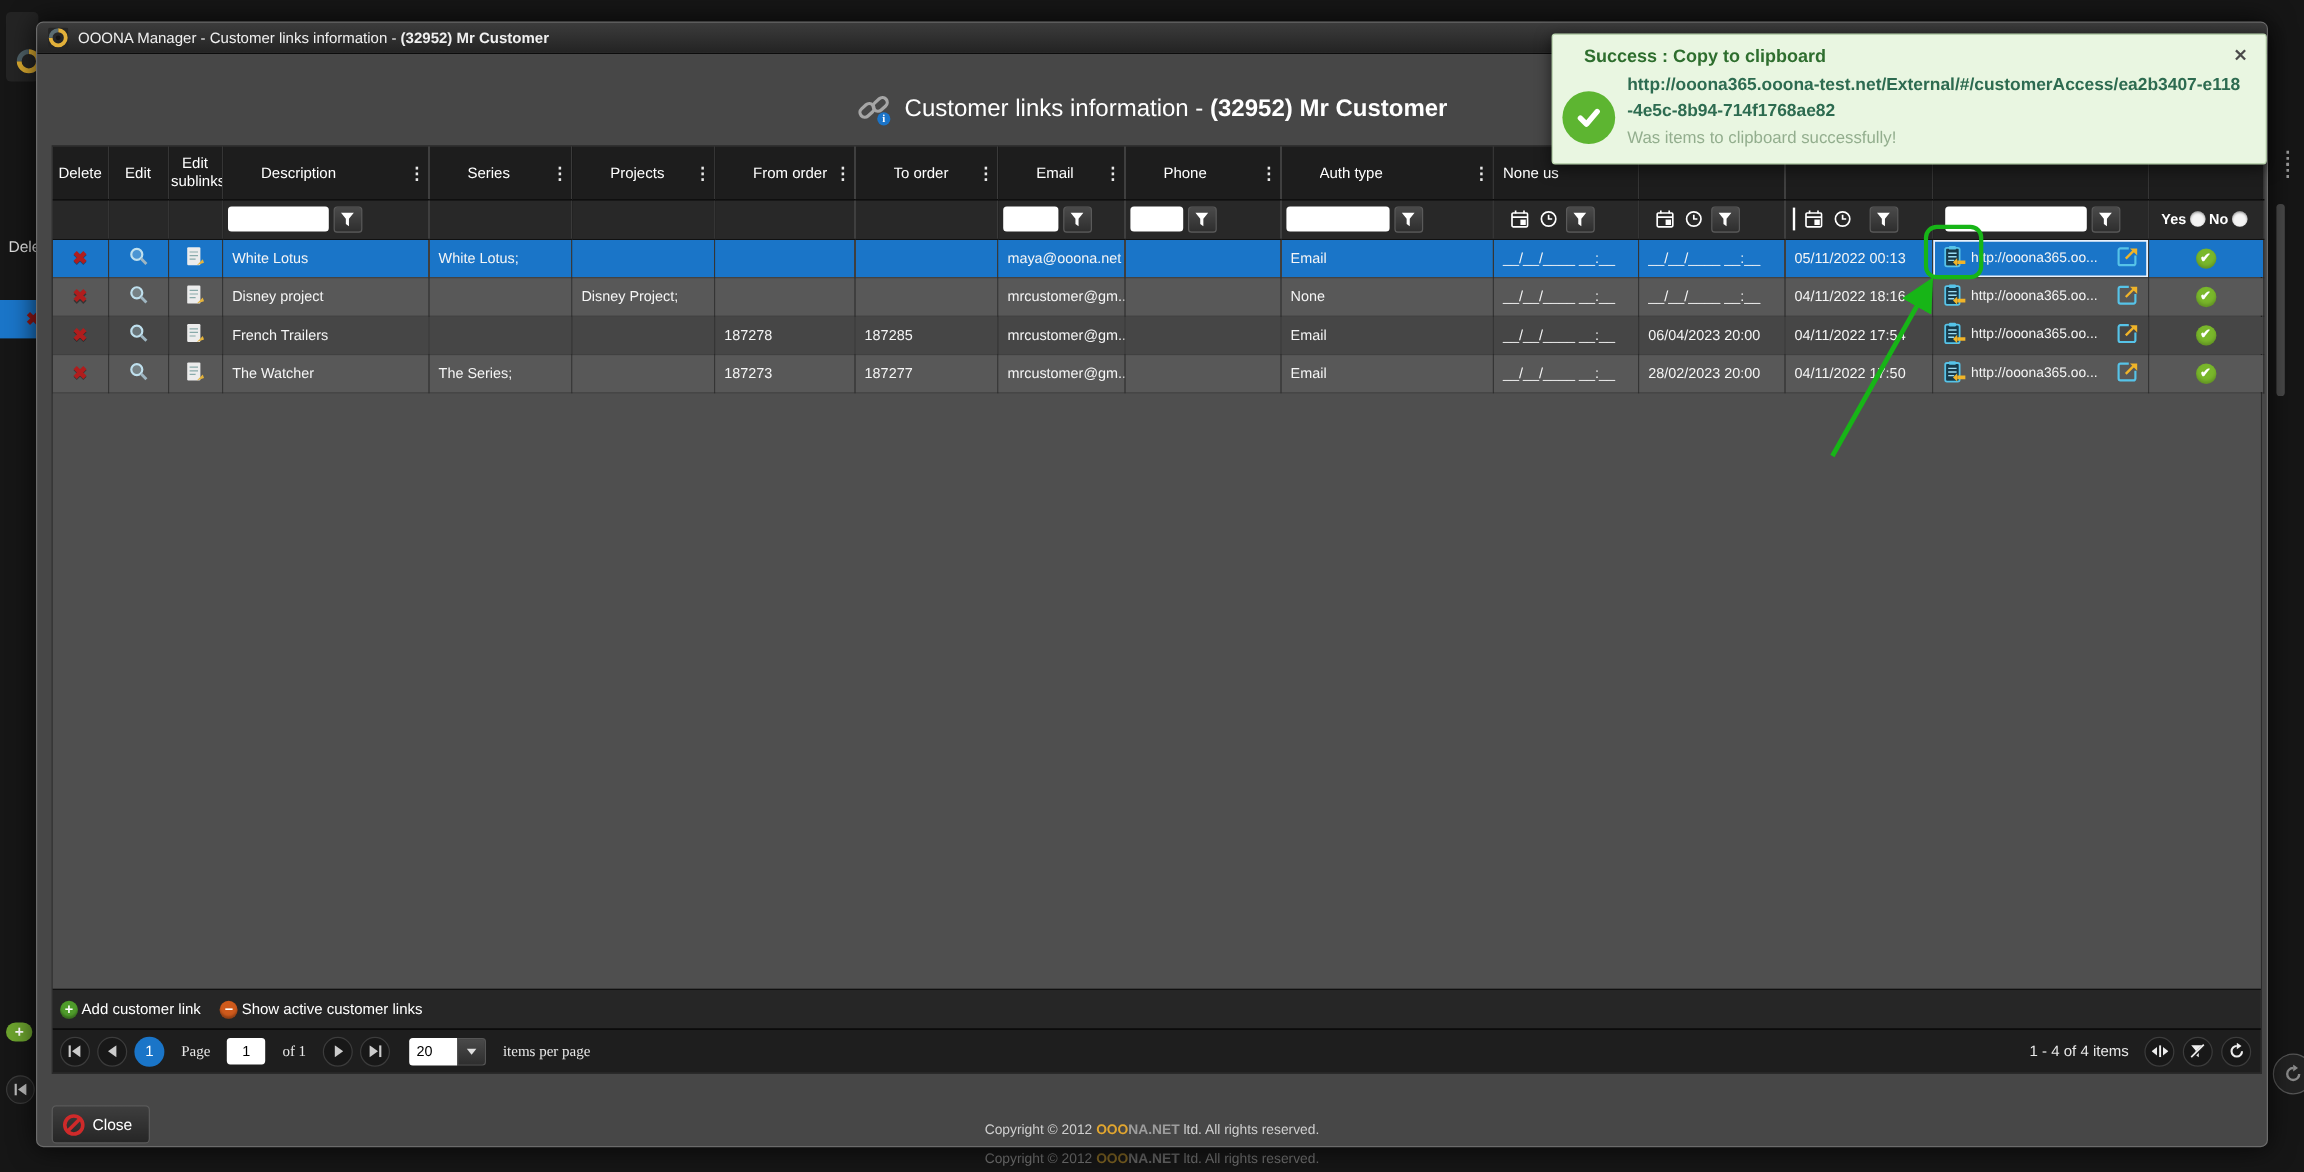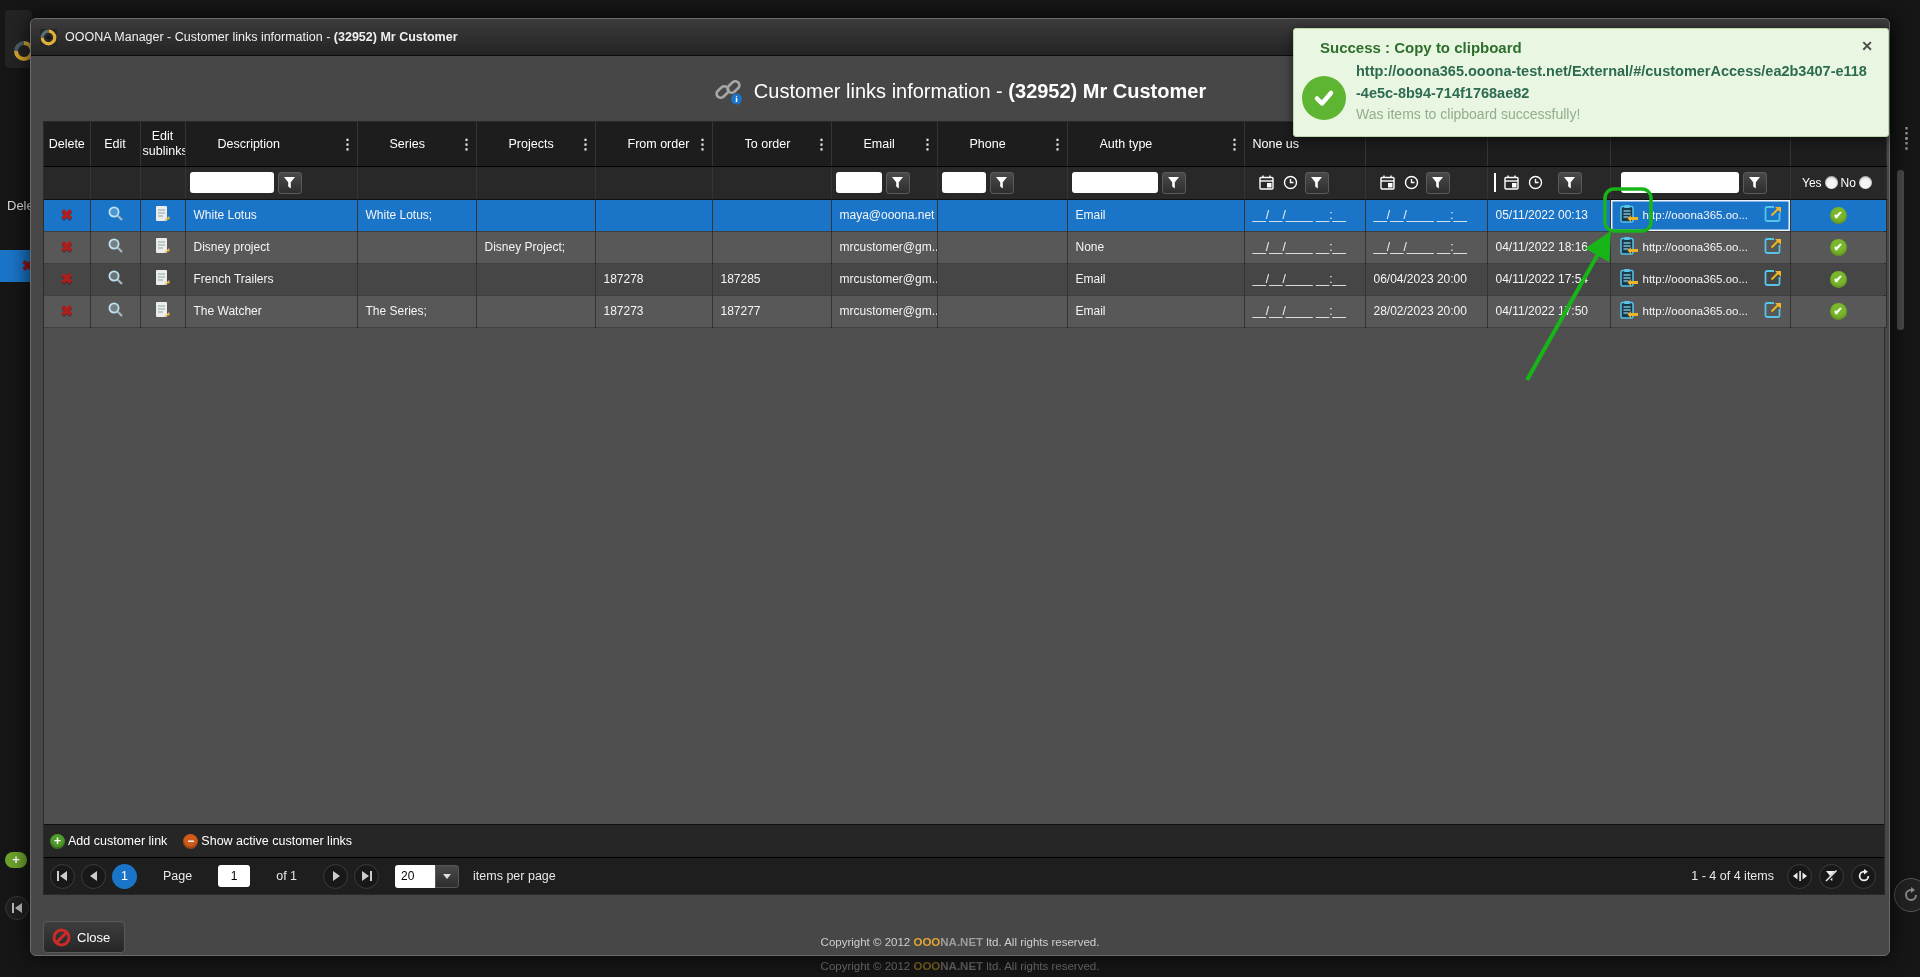--- a/index.html
+++ b/index.html
@@ -20,21 +20,21 @@
   .under-right-dots { left:1899px; top:128px; color:#9a9a9a; font-size:15px; font-weight:bold; line-height:10px; text-align:center;}
   .under-scroll { left:1897px; top:170px; width:7px; height:160px; background:#4a4a4a; border-radius:3px;}
   .under-refresh { left:1894px; top:878px; width:34px; height:34px; border-radius:50%; background:#222; border:1px solid #555;
     display:flex; align-items:center; justify-content:center;}
   .under-copy { left:0; top:960px; width:1920px; text-align:center; font-size:11.5px; color:#7c7c7c; opacity:.85;}
   .under-copy .ooo { color:#8c6e24; font-weight:bold;} .under-copy .brand { color:#6f6f6f; font-weight:bold;}
 
   
   .win { left:30px; top:18px; width:1860px; height:938px; background:#474747; border:1px solid #6b6b6b;
     border-radius:6px; box-shadow:0 0 22px rgba(0,0,0,.75); }
-  .titlebar { position:absolute; left:0; top:0; right:0; height:37px; border-radius:5px 5px 0 0;
+  .titlebar { position:absolute; left:0; top:0; right:0; height:26px; border-radius:5px 5px 0 0;
     background:linear-gradient(#3c3c3c,#232323); border-bottom:1px solid #0c0c0c;
     display:flex; align-items:center; gap:8px; padding-left:9px;}
   .titlebar .ttext { color:#f0f0f0; font-size:12.5px; white-space:nowrap;}
   .titlebar b { font-weight:bold; }
   .heading { position:absolute; left:0; top:56px; right:0; height:32px; display:flex; align-items:center;
     justify-content:center; gap:10px; color:#fff; font-size:20px;}
   .heading b { font-weight:bold; }
 
   
   .grid-wrap { position:absolute; left:12px; top:102px; width:1842px; height:774px;
@@ -49,21 +49,21 @@
   .hc span:first-child { flex:1; overflow:hidden; }
   .dots { color:#e8e8e8; font-weight:bold; font-size:14px; width:12px; text-align:center; cursor:pointer;}
   tr.gfilter td { height:33px; background:#282828; vertical-align:middle; padding:0 4px; border-bottom:1px solid #111;}
   .fwrap { display:flex; align-items:center; gap:4px; }
   .fin { height:21px; border:none; border-radius:3px; background:#fff; padding:0 4px; font-size:12px;}
   .w84{width:84px;} .w46{width:46px;} .w44{width:44px;} .w86{width:86px;} .w118{width:118px;}
   .fbtn { width:24px; height:22px; background:linear-gradient(#4a4a4a,#2e2e2e); border:1px solid #5a5a5a;
     border-radius:3px; display:flex; align-items:center; justify-content:center; cursor:pointer;}
   .icobtn { width:20px; height:20px; display:flex; align-items:center; justify-content:center; cursor:pointer;}
   .caret { width:2px; height:19px; background:#fff; margin-right:2px;}
-  .yn { display:flex; align-items:center; justify-content:center; gap:1px; color:#fff; font-size:12px;}
+  .yn { display:flex; align-items:center; justify-content:center; gap:1px; color:#fff; font-size:12px;font-weight:bold;}
   .rad { width:13px; height:13px; border-radius:50%; background:#f4f4f4; box-shadow:inset 0 1px 2px rgba(0,0,0,.4); margin:0 2px;}
   tr.grow td { height:31px; background:#585858; color:#f5f5f5; font-size:12px; padding:0 8px;
     border-bottom:1px solid rgba(0,0,0,.18); vertical-align:middle;}
   tr.grow.alt td { background:#464646; }
   tr.grow.sel td { background:#1a75c8; }
   td.icell { text-align:center; padding:0 2px; }
   .delx { color:#b01d1d; font-weight:bold; font-size:15px; text-shadow:0 1px 0 rgba(0,0,0,.4); cursor:pointer;}
   .urlcell { display:flex; align-items:center; gap:5px; height:31px;}
   td.urltd { padding:0 5px; }
   td.urltd.focused { box-shadow:inset 0 0 0 1.5px #e9f1fb; }
@@ -79,21 +79,21 @@
     text-align:center; line-height:14px; box-shadow:inset 0 -2px 2px rgba(0,0,0,.3);}
   .plus { background:#4f9c2b; } .minus { background:#cf5a1c; }
 
   .gpager { height:37px; background:#1e1e1e; border-top:1px solid #000; display:flex; align-items:center;
     padding:0 8px 0 6px; color:#e8e8e8; font-size:12.5px;}
   .pleft { display:flex; align-items:center; gap:6px;}
   .pbtn { width:25px; height:25px; border-radius:50%; background:#181818; border:1px solid #3c3c3c;
     display:flex; align-items:center; justify-content:center; cursor:pointer;}
   .pcur { width:25px; height:25px; border-radius:50%; background:#1a75c8; color:#fff; text-align:center;
     line-height:25px; font-size:12.5px; cursor:pointer;}
-  .plabel { margin:0 20px; }
+  .plabel { margin:0 8px;font-family:Liberation Serif, serif; }
   .pinput { width:32px; height:22px; border:none; border-radius:3px; text-align:center; font-size:12px; background:#fff;}
   .psize { display:flex; align-items:center; }
   .psize-in { width:40px; height:23px; border:none; border-radius:3px 0 0 3px; padding-left:6px; font-size:12px; background:#fff;}
   .psize-btn { width:24px; height:23px; background:linear-gradient(#4a4a4a,#2e2e2e); border:1px solid #555;
     border-radius:0 3px 3px 0; display:flex; align-items:center; justify-content:center; cursor:pointer;}
   .tri-down { width:0; height:0; border-left:4px solid transparent; border-right:4px solid transparent; border-top:5px solid #e0e0e0;}
   .pright { margin-left:auto; display:flex; align-items:center; gap:7px;}
   .pcount { margin-right:6px; }
 
   .close-btn { position:absolute; left:12px; top:902px; height:32px; padding:0 14px 0 8px; display:flex; align-items:center;

